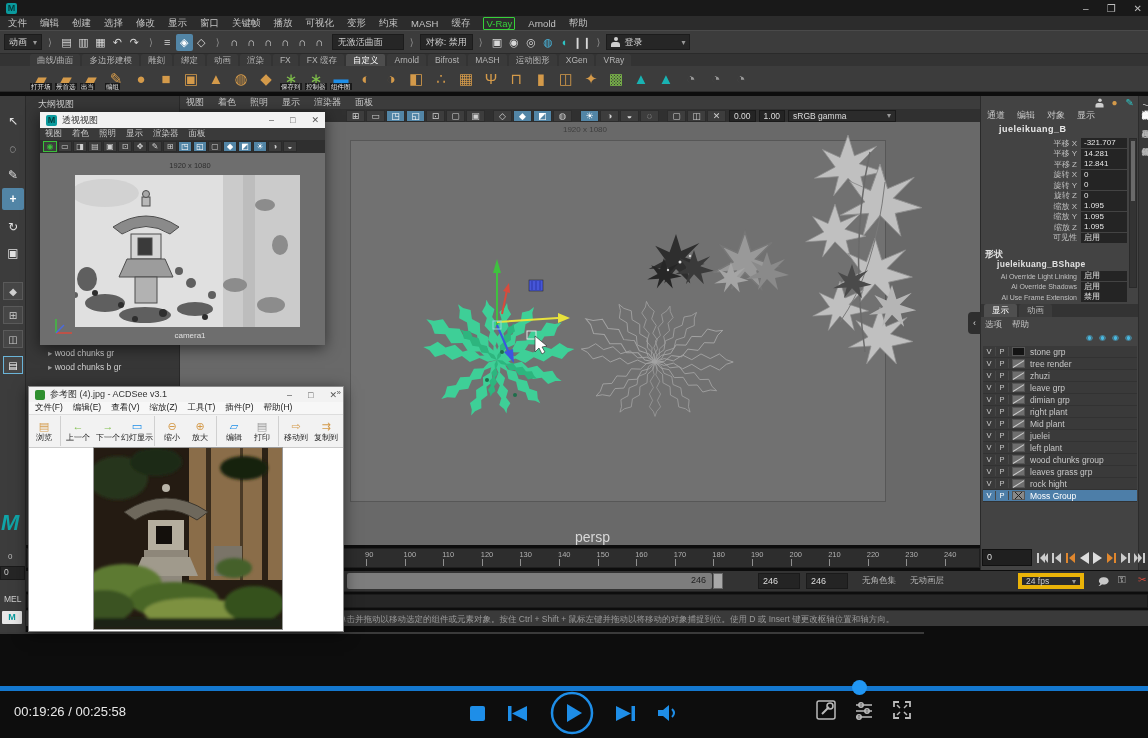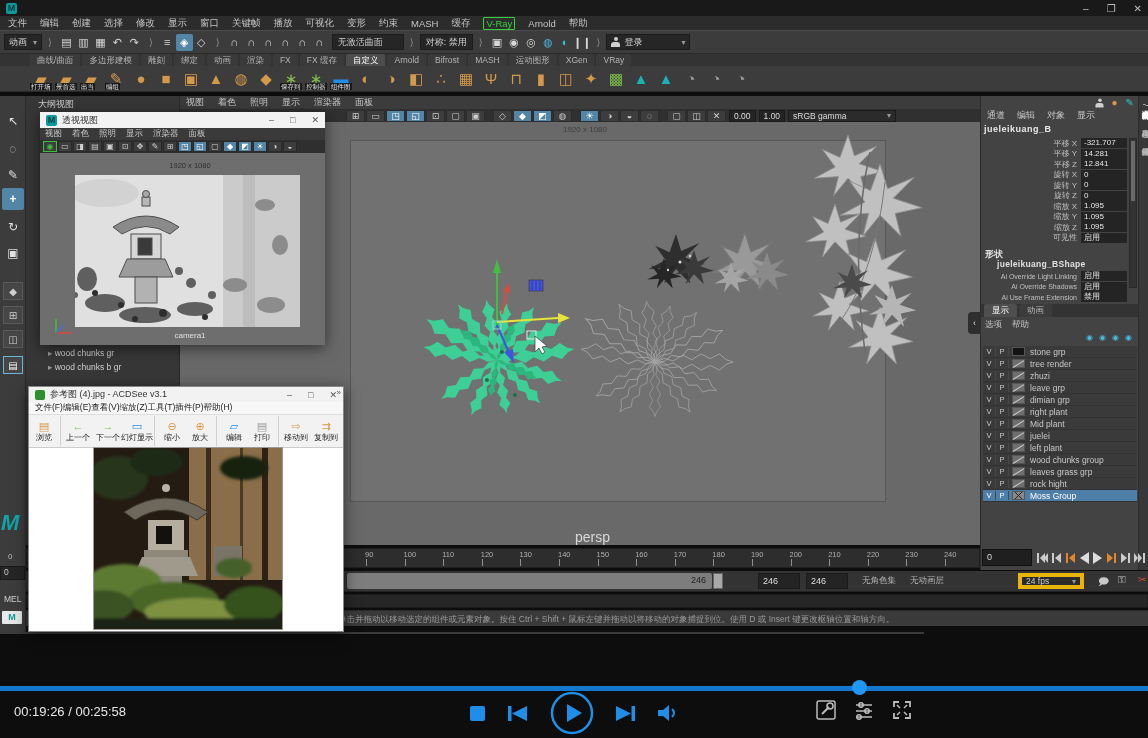--- a/index.html
+++ b/index.html
@@ -59,21 +59,21 @@
 .vic.sep{background:none;border:none;width:6px}
 .vpfield{height:12px;background:#242424;border:1px solid #1a1a1a;font-size:8.5px;color:#ddd;display:inline-flex;align-items:center;padding:0 4px;margin-left:2px}
 #gate{position:absolute;left:170px;top:44px;width:536px;height:362px;background:#717171;border:1px solid #575757}
 #reslabel{position:absolute;left:350px;top:29px;width:110px;text-align:center;font-size:8px;color:#3e3e3e}
 #persplabel{position:absolute;left:370px;top:433px;width:60px;text-align:right;font-size:14px;color:#d8d8d8}
 
 #rightpanel{left:980px;top:96px;width:168px;height:474px;background:#434343;border-left:1px solid #2a2a2a}
 #rpicons{position:absolute;right:14px;top:1px;display:flex;gap:8px;align-items:center}
 .rico{font-size:10px}
 #cbmenus{position:absolute;left:6px;top:13px;display:flex;gap:12px;font-size:9px;color:#c8c8c8}
-#cbobject{position:absolute;left:3px;top:28px;font-size:9px;font-weight:bold;color:#e8e8e8;letter-spacing:.5px}
+#cbobject{position:absolute;left:18px;top:28px;font-size:9px;font-weight:bold;color:#e8e8e8;letter-spacing:.5px}
 #cbrows{position:absolute;left:0;top:42px;width:146px}
 .cbrow{display:flex;align-items:center;height:10.5px}
 .cbl{flex:1;text-align:right;padding-right:4px;font-size:8px;color:#c0c0c0;white-space:nowrap}
 .cbv{width:46px;background:#242424;font-size:8px;color:#e6e6e6;padding-left:3px;height:10px;line-height:10px}
 #cbshapes{position:absolute;left:4px;top:152px;font-size:9px;font-weight:bold;color:#e0e0e0}
 #cbshapename{position:absolute;left:16px;top:163px;font-size:8.5px;font-weight:bold;color:#e0e0e0;letter-spacing:.3px}
 #cbshaperows{position:absolute;left:0;top:175px;width:146px}
 #cbshaperows .cbl{font-size:7px}
 #cbscroll{position:absolute;left:148px;top:42px;width:8px;height:150px;background:#333;border:1px solid #2a2a2a}
 #cbscroll .thumb{position:absolute;left:1px;top:2px;width:4px;height:60px;background:#6a6a6a}
@@ -124,21 +124,21 @@
 #perspicons{height:13px;background:#2f2f2f;display:flex;gap:1px;align-items:center;padding:0 3px}
 .pic{width:14px;height:11px;display:inline-flex;align-items:center;justify-content:center;font-size:8px;color:#cfcfcf;background:#3d3d3d;border:1px solid #2a2a2a}
 .pic.active{background:#5285a6;color:#fff}
 .pic.green{border-color:#3ac13a;color:#3ac13a}
 #perspcanvas{position:relative;height:192px;background:#6e6e6e}
 #perspres{position:absolute;left:75px;top:8px;width:150px;text-align:center;font-size:7.5px;color:#2e2e2e}
 #perspimg{position:absolute;left:35px;top:22px;width:225px;height:152px}
 #cameralabel{position:absolute;left:90px;top:178px;width:120px;text-align:center;font-size:8px;color:#e0e0e0}
 
 #acdsee{left:28px;top:386px;width:316px;height:246px;background:#fff;z-index:40;border:1px solid #888}
-#acdmenus{height:13px;background:#f7f7f7;display:flex;align-items:center;padding:0 6px;font-size:8.5px;color:#222;border-bottom:1px solid #ddd}
+#acdmenus{height:13px;background:#f7f7f7;display:flex;gap:10px;align-items:center;padding:0 6px;font-size:8.5px;color:#222;border-bottom:1px solid #ddd}
 #acdtoolbar{height:33px;background:#f2f2f2;border-bottom:1px solid #ccc;display:flex;align-items:stretch;padding:1px 2px;position:relative}
 .abtn{min-width:30px;display:flex;flex-direction:column;align-items:center;justify-content:center;gap:0;padding:0 3px}
 .abtn .ag{font-style:normal;font-size:11px;line-height:12px}
 .abtn .al{font-style:normal;font-size:8px;color:#222;white-space:nowrap}
 .abtn.grp{border-right:1px solid #d0d0d0;margin-right:2px;padding-right:6px}
 #acdoverflow{position:absolute;right:2px;top:1px;font-size:8px;color:#555}
 #acdphoto{position:absolute;left:65px;top:61px;width:188px;height:181px;outline:1px solid #999}
 
 #player{left:0;top:632px;width:924px;height:106px;background:#0d0d0d;border-top:2px solid #3a3a3a}
 #progress{position:absolute;left:0;top:52px;width:1148px;height:5px;background:#1478cf}

